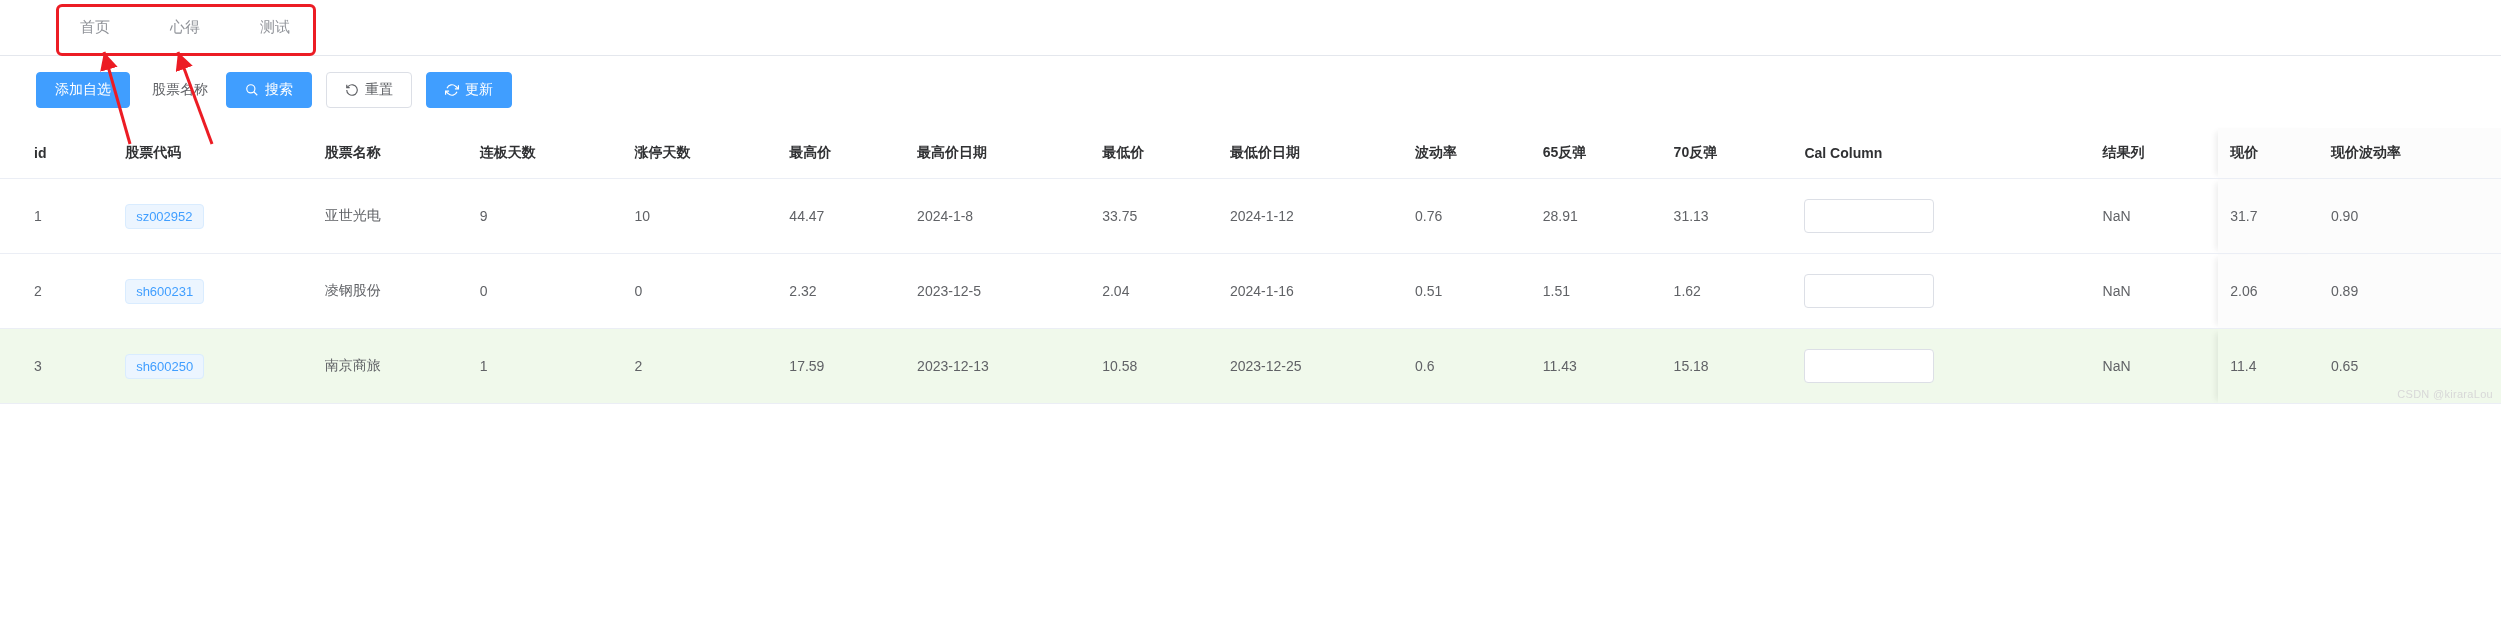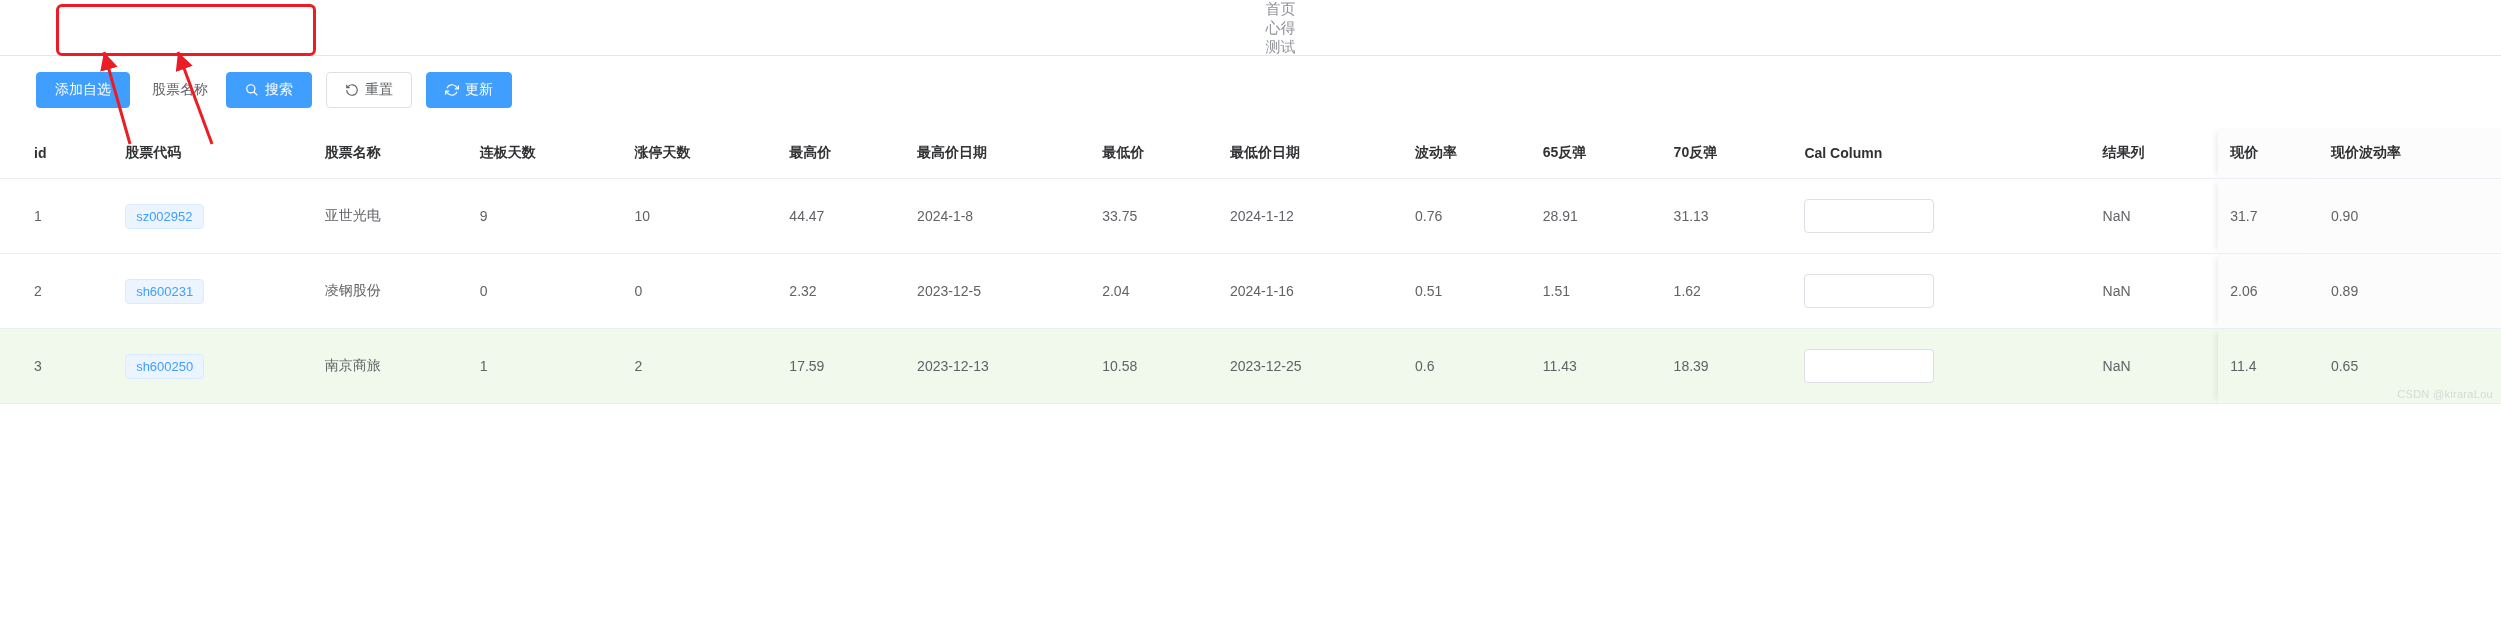--- a/index.html
+++ b/index.html
@@ -11,21 +11,21 @@
       position: relative;
     }
     
     
     .nav-tabs {
       display: flex;
       align-items: center;
       height: 56px;
       border-bottom: 1px solid #e4e7ed;
       padding-left: 60px;
-      flex-direction: column;
+      gap: 20px;
     }
     .nav-tab {
       padding: 0 20px;
       color: #909399;
       cursor: pointer;
       font-size: 15px;
     }
     
     
     .annotation-box {
@@ -268,21 +268,21 @@
           <td><span class="code-tag">sh600250</span></td>
           <td>南京商旅</td>
           <td>1</td>
           <td>2</td>
           <td>17.59</td>
           <td>2023-12-13</td>
           <td>10.58</td>
           <td>2023-12-25</td>
           <td>0.6</td>
           <td>11.43</td>
-          <td>18.39</td>
+          <td>15.18</td>
           <td><input class="cell-input" type="text" value="" style=""></td>
           <td>NaN</td>
           <td class="fixed-col shadow-col-left">11.4</td>
           <td class="fixed-col">0.65</td>
         </tr>
       </tbody>
   </table>
 </div>
 
 <div class="watermark">CSDN @kiraraLou</div>

